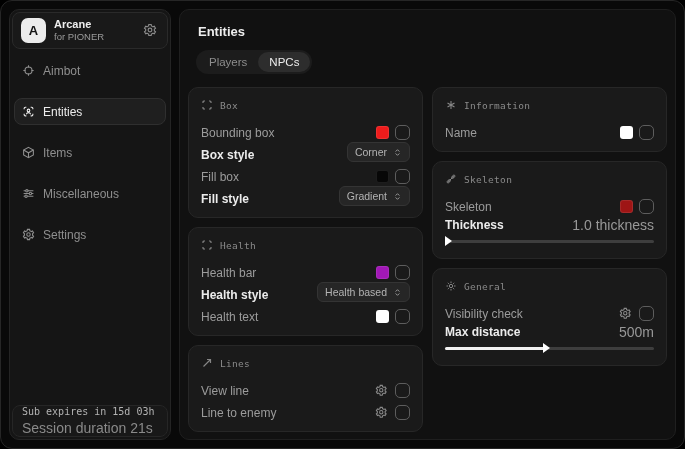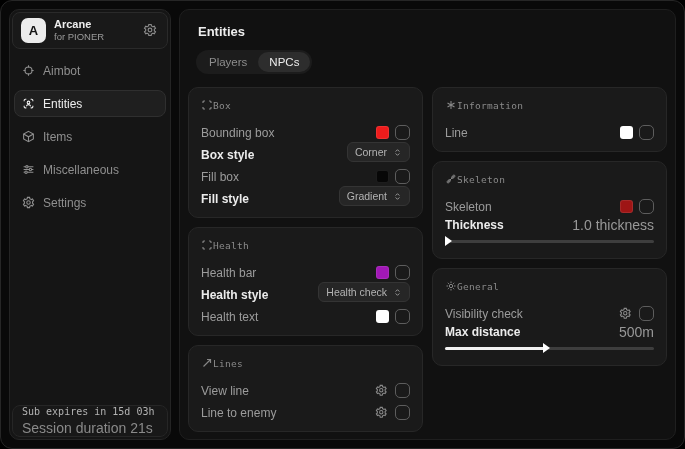--- a/index.html
+++ b/index.html
@@ -22,41 +22,41 @@
   .logo { width:25px; height:25px; border-radius:7px; background:#ececec; color:#141414;
     font-weight:bold; font-size:13px; display:flex; align-items:center; justify-content:center; flex:none; }
   .app-meta { line-height:1.15; }
   .app-name { font-size:11px; font-weight:700; color:#ededed; }
   .app-sub  { font-size:9.5px; color:#9b9b9b; margin-top:1px; }
   .icon-btn { margin-left:auto; background:none; border:none; color:#8a8a8a; width:16px; height:16px; padding:0; cursor:pointer; display:flex; }
   .icon-btn svg { width:14px; height:14px; }
   .sb-nav { flex:1; padding:6px 4px; }
   .cat-label { font-size:9.5px; color:#6d6d6d; margin:8px 0 7px 8px; }
   .nav-item { display:flex; align-items:center; gap:8px; height:27px; padding:0 7px;
-    border-radius:8px; color:#8f8f8f; font-size:12px; border:1px solid transparent; margin-bottom:6px; cursor:pointer; }
+    border-radius:8px; color:#8f8f8f; font-size:12px; border:1px solid transparent; margin-bottom:14px; cursor:pointer; }
   .nav-item.active { background:#1f1f1f; border-color:#2f2f2f; color:#ededed; }
   .nav-icon { width:13px; height:13px; display:flex; flex:none; }
   .nav-icon svg { width:13px; height:13px; }
   .sb-footer { margin:2px; border:1px solid #262626; background:#181818; border-radius:8px; padding:0 9px; }
   .sub-line1 { font-family:"DejaVu Sans Mono", monospace; font-size:10px; color:#b3b3b3; white-space:nowrap; }
   .sub-line2 { font-size:14px; color:#8a8a8a; margin-top:3px; }
   
   .main {
     position:absolute; left:178px; top:8px; right:8px; bottom:8px;
     background:#111; border:1px solid #1f1f1f; border-radius:10px;
     padding:14px 8px 0 8px; overflow:hidden;
   }
   .page-title { font-size:13px; color:#ededed; margin:0 0 0 10px; font-weight:700; }
   .tabs { display:inline-flex; background:#1c1c1c; border-radius:14px; padding:2px; margin:11px 0 0 8px; }
   .tab { border:none; background:none; color:#8d8d8d; font-size:11.5px; padding:4px 11px; border-radius:12px; font-family:inherit; cursor:pointer; }
   .tab.active { background:#2d2d2d; color:#ededed; }
   .columns { display:flex; gap:9px; margin-top:13px; align-items:flex-start; }
   .col { flex:1; display:flex; flex-direction:column; gap:9px; min-width:0; }
   .card { background:#1a1a1a; border:1px solid #272727; border-radius:10px; padding:9px 12px 11px; }
-  .card-head { display:flex; align-items:center; margin:2px 0 7px; color:#858585; }
+  .card-head { display:flex; align-items:center; gap:7px; margin:2px 0 7px; color:#858585; }
   .card-icon { display:flex; } .card-icon svg { width:12px; height:12px; }
   .card-title { font-family:"DejaVu Sans Mono", monospace; font-size:9.5px; letter-spacing:.3px; color:#8a8a8a; }
   .row { display:flex; align-items:flex-end; justify-content:space-between; height:22px; }
   .row-label { font-size:12px; color:#9c9c9c; }
   .row-label.em { color:#ececec; font-weight:700; }
   .row-ctrl { display:flex; align-items:center; gap:6px; }
   .swatch { width:13px; height:13px; border-radius:3px; border:1px solid rgba(255,255,255,.09); cursor:pointer; flex:none; }
   .checkbox { width:15px; height:15px; border:1.5px solid #5d5d5d; border-radius:5px; background:transparent; cursor:pointer; flex:none; padding:0; }
   .dropdown { display:inline-flex; align-items:center; gap:6px; background:#262626; border:1px solid #343434;
     border-radius:6px; padding:3px 7px; color:#b3b3b3; font-size:10.5px; font-family:inherit; cursor:pointer;margin-top:28px; }
@@ -228,21 +228,21 @@
           <div class="row">
             <span class="row-label">Health bar</span>
             <span class="row-ctrl">
               <span class="swatch" style="background-color: rgb(161, 24, 182);"></span>
               <button class="checkbox"></button>
             </span>
           </div>
           <div class="row">
             <span class="row-label em">Health style</span>
             <button class="dropdown">
-              <span>Health check</span>
+              <span>Health based</span>
               <span class="unfold">
                 <svg viewBox="0 0 24 24" fill="none" stroke="currentColor" stroke-width="2.6">
                     <path d="M7 9.5 12 4.5l5 5M7 14.5l5 5 5-5"></path>
                   </svg>
               </span>
             </button>
           </div>
           <div class="row">
             <span class="row-label">Health text</span>
             <span class="row-ctrl">
@@ -297,21 +297,21 @@
         <section class="card">
           <header class="card-head">
             <span class="card-icon">
               <svg viewBox="0 0 24 24" fill="none" stroke="currentColor" stroke-width="2.2">
                   <path d="M12 4v16M5 8l14 8M19 8 5 16"></path>
                 </svg>
             </span>
             <span class="card-title">Information</span>
           </header>
           <div class="row">
-            <span class="row-label">Line</span>
+            <span class="row-label">Name</span>
             <span class="row-ctrl">
               <span class="swatch" style="background-color: rgb(255, 255, 255);"></span>
               <button class="checkbox"></button>
             </span>
           </div>
         </section>
 
         <section class="card">
           <header class="card-head">
             <span class="card-icon">

